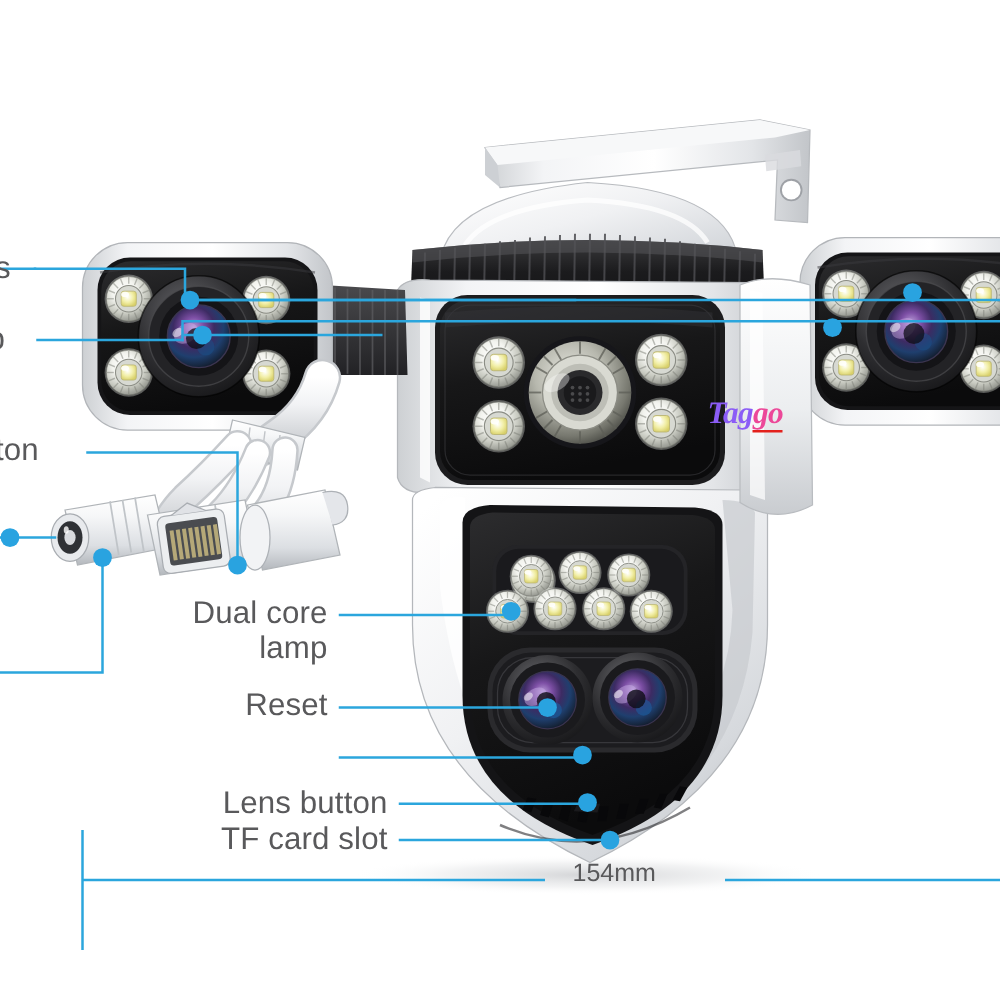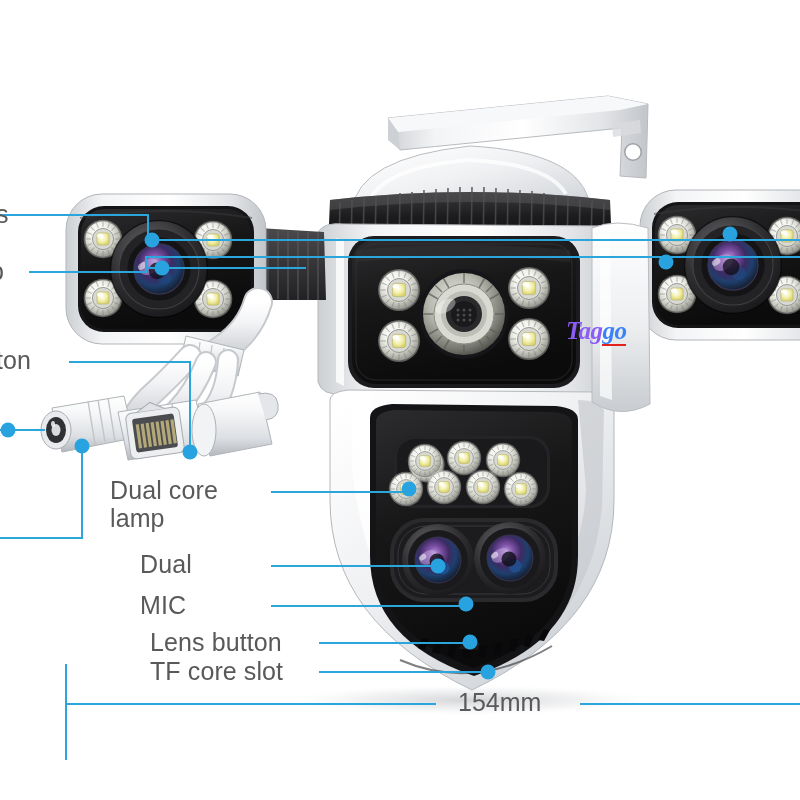--- a/index.html
+++ b/index.html
@@ -31,42 +31,42 @@
     position: absolute;
     z-index: 4;
     color: #59595b;
     font-family: "Liberation Sans", "DejaVu Sans", sans-serif;
     font-size: 25px;
     font-weight: 400;
     letter-spacing: 0.1px;
     white-space: pre;
     line-height: 1.12;
   }
-  .callout-label.right-align { }
+  .callout-label.right-align { text-align: right; }
   .dim-label {
     position: absolute;
     z-index: 4;
     color: #59595b;
-    font-size: 25px;
+    font-size: 20px;
     font-family: "Liberation Sans", "DejaVu Sans", sans-serif;
     white-space: pre;
   }
   .brand {
     position: absolute;
     z-index: 3;
     font-family: "Liberation Serif", "DejaVu Serif", serif;
     font-weight: bold;
     font-size: 25px;
     font-style: italic;
     letter-spacing: -0.5px;
     line-height: 1;
     user-select: none;
   }
   .brand .b1 { color: #8b5cf6; }
-  .brand .b2 { color: #3b82f6; border-bottom: 2.5px solid #e3211d; }
+  .brand .b2 { color: #ec4899; border-bottom: 2.5px solid #e3211d; }
 </style>
 </head>
 <body>
 
 <div id="stage">
 
   <svg id="art" class="layer" viewBox="0 0 800 800">
     <defs>
       <linearGradient id="bodyWhite" x1="0" y1="0" x2="1" y2="0">
         <stop offset="0%" stop-color="#cdd0d3"></stop>
@@ -569,23 +569,22 @@
 
   <div class="callout-label" style="left:-4px; top:200px;">s</div>
 
   <div class="callout-label" style="left:-10px; top:257px;">p</div>
 
   <div class="callout-label" style="left:-4px; top:346px;">ton</div>
 
   <div class="callout-label right-align" style="left:110px; top:476px; width:152px;">Dual core
 lamp</div>
 
-  <div class="callout-label right-align" style="left:140px; top:550px; width:122px;">Dual</div>
-
-  <div class="callout-label right-align" style="left:140px; top:591px; width:122px;">MIC</div>
+  <div class="callout-label right-align" style="left:140px; top:550px; width:122px;">Reset</div>
+
 
   <div class="callout-label right-align" style="left:150px; top:628px; width:160px;">Lens button</div>
 
-  <div class="callout-label right-align" style="left:150px; top:657px; width:160px;">TF core slot</div>
+  <div class="callout-label right-align" style="left:150px; top:657px; width:160px;">TF card slot</div>
 
   <div class="dim-label" style="left:458px; top:688px;">154mm</div>
 
 </div>
 
 </body></html>

